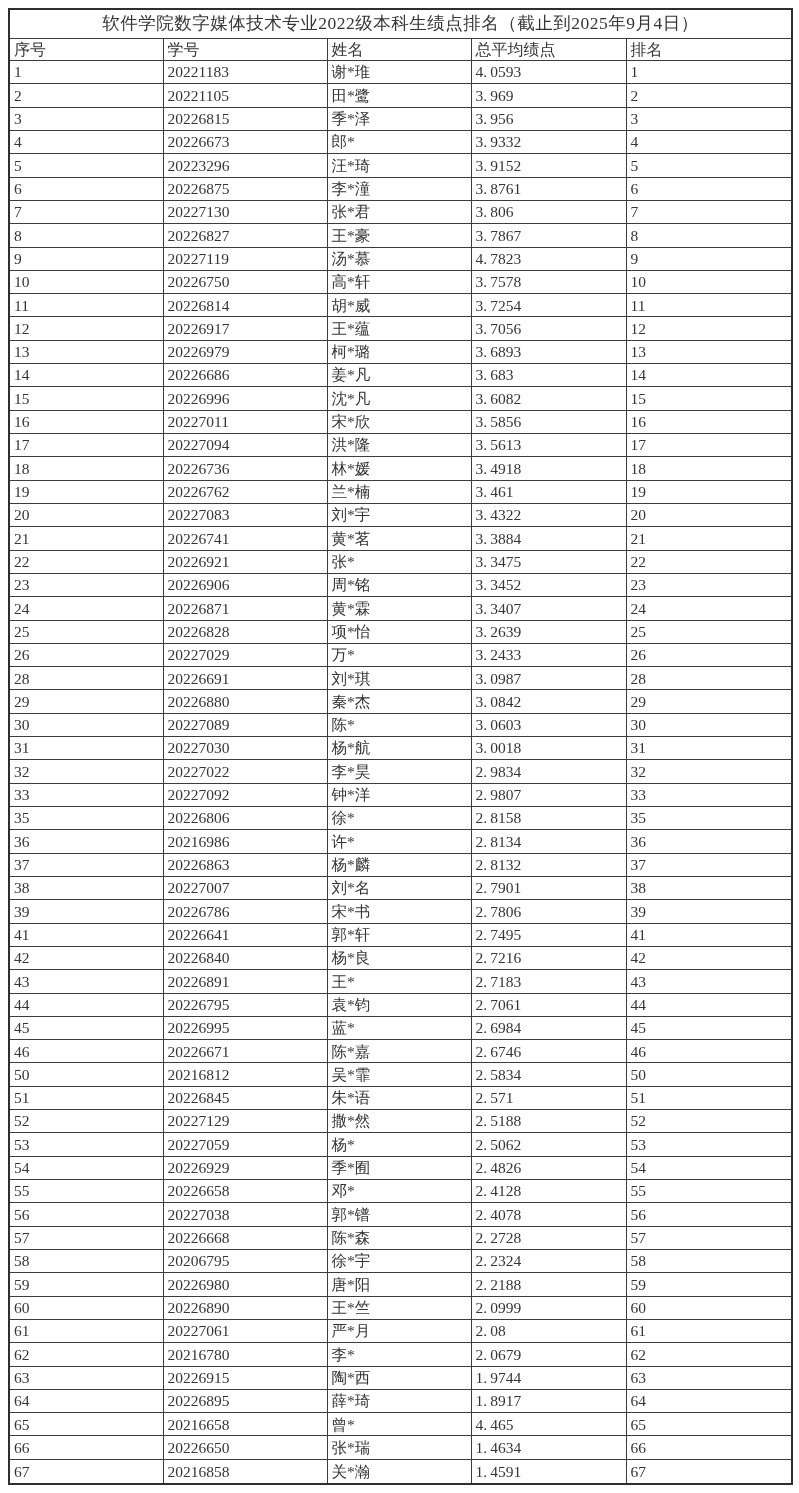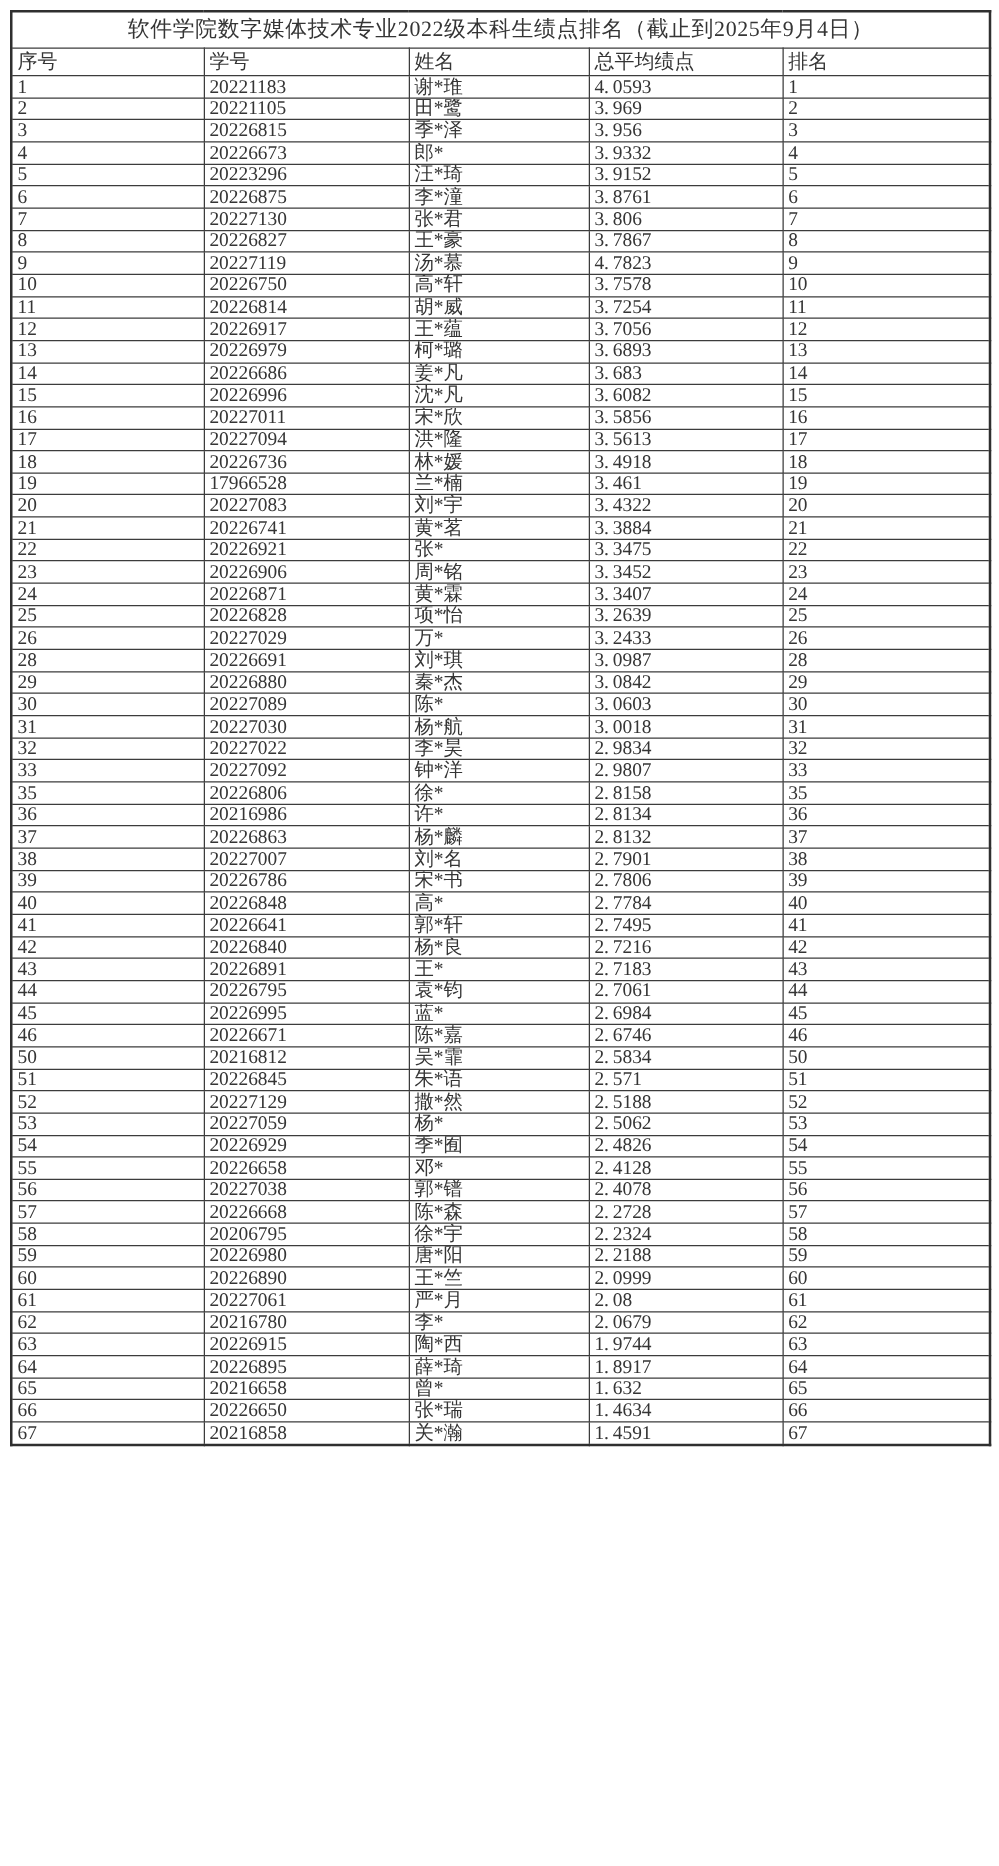--- a/index.html
+++ b/index.html
@@ -10,21 +10,21 @@
   .page {
     width: 799px;
     height: 1493px;
     box-sizing: border-box;
     padding: 8px;
     background: #ffffff;
     font-family: "Liberation Serif", "DejaVu Serif", serif;
   }
   table.rank-table {
     width: 100%;
-    height: 1149px;
+    height: 1477px;
     border-collapse: collapse;
     table-layout: fixed;
     border: 2px solid #2f2f2f;
     color: #353535;
   }
   table.rank-table th,
   table.rank-table td {
     border: 1px solid #3c3c3c;
     padding: 0 0 0 4px;
     font-weight: normal;
@@ -200,21 +200,21 @@
         </tr>
         <tr>
           <td>18</td>
           <td>20226736</td>
           <td>林*媛</td>
           <td>3. 4918</td>
           <td>18</td>
         </tr>
         <tr>
           <td>19</td>
-          <td>17966528</td>
+          <td>20226762</td>
           <td>兰*楠</td>
           <td>3. 461</td>
           <td>19</td>
         </tr>
         <tr>
           <td>20</td>
           <td>20227083</td>
           <td>刘*宇</td>
           <td>3. 4322</td>
           <td>20</td>
@@ -332,27 +332,20 @@
           <td>38</td>
         </tr>
         <tr>
           <td>39</td>
           <td>20226786</td>
           <td>宋*书</td>
           <td>2. 7806</td>
           <td>39</td>
         </tr>
         <tr>
-          <td>40</td>
-          <td>20226848</td>
-          <td>高*</td>
-          <td>2. 7784</td>
-          <td>40</td>
-        </tr>
-        <tr>
           <td>41</td>
           <td>20226641</td>
           <td>郭*轩</td>
           <td>2. 7495</td>
           <td>41</td>
         </tr>
         <tr>
           <td>42</td>
           <td>20226840</td>
           <td>杨*良</td>
@@ -489,21 +482,21 @@
           <td>64</td>
           <td>20226895</td>
           <td>薛*琦</td>
           <td>1. 8917</td>
           <td>64</td>
         </tr>
         <tr>
           <td>65</td>
           <td>20216658</td>
           <td>曾*</td>
-          <td>1. 632</td>
+          <td>4. 465</td>
           <td>65</td>
         </tr>
         <tr>
           <td>66</td>
           <td>20226650</td>
           <td>张*瑞</td>
           <td>1. 4634</td>
           <td>66</td>
         </tr>
         <tr>

